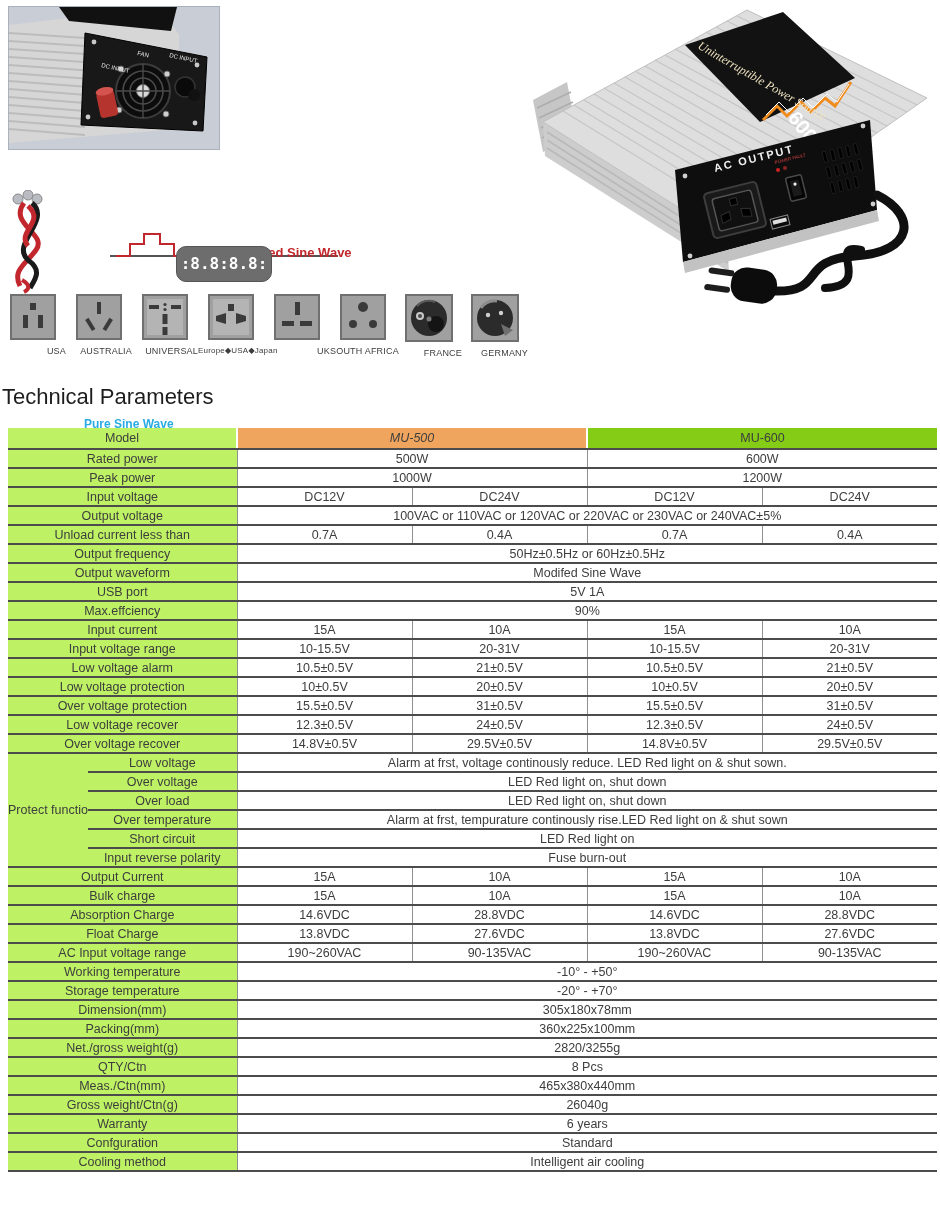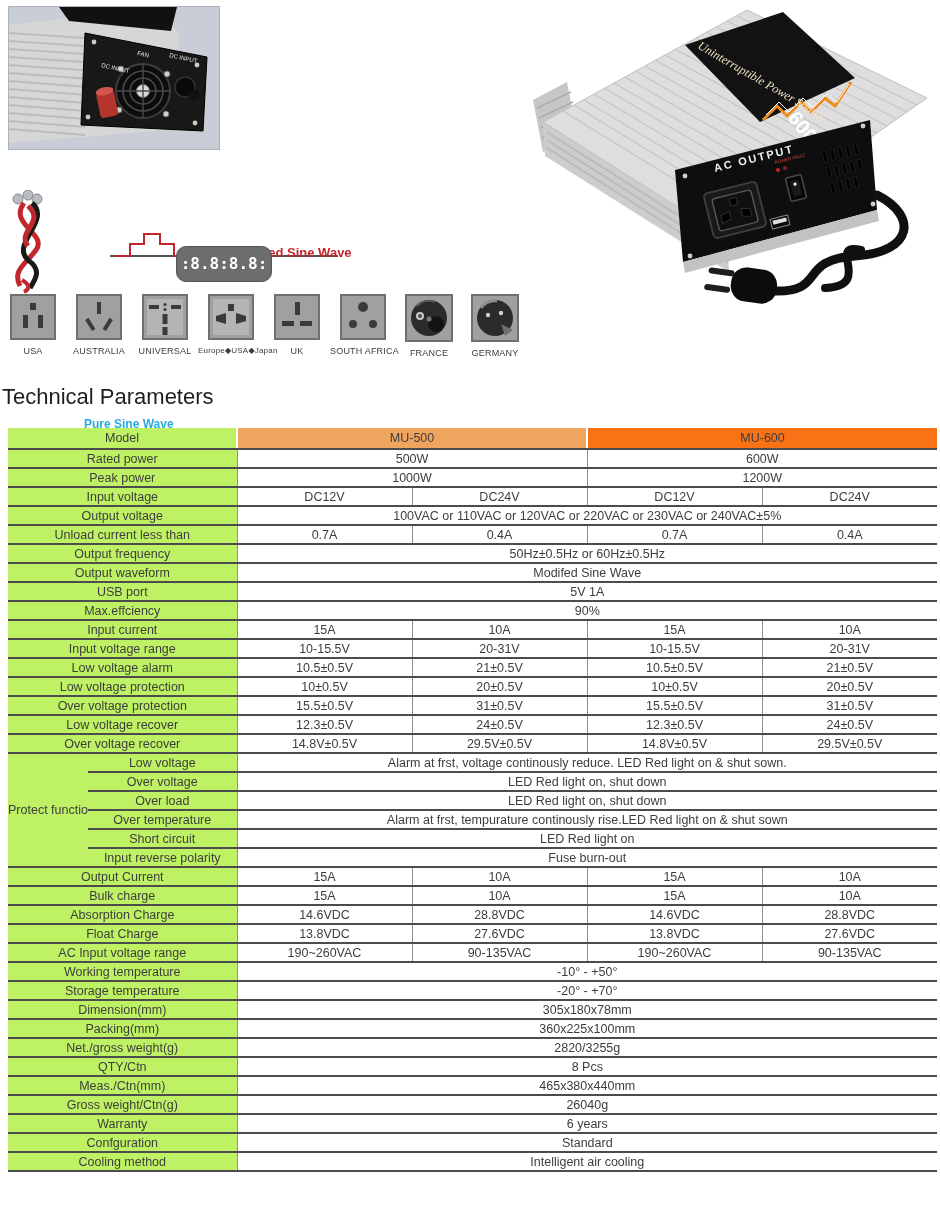--- a/index.html
+++ b/index.html
@@ -22,42 +22,42 @@
                  font-size:13px;white-space:nowrap;}
 
   
   .display{position:absolute;left:176px;top:246px;width:94px;height:34px;background:#6d6d6d;
            border:1px solid #555;border-radius:10px;color:#fff;text-align:center;
            font-family:"DejaVu Sans Mono",monospace;font-weight:bold;font-size:16px;
            line-height:34px;letter-spacing:0px;}
 
   
   .plugs{position:absolute;left:0px;top:294px;width:530px;display:flex;}
-  .plug{width:66px;text-align:center;flex:0 0 auto;}
+  .plug{width:66px;text-align:right;flex:0 0 auto;}
   .plug svg{display:block;margin:0 auto;}
   .plug .plbl{display:block;margin-top:6px;font-size:9px;color:#3c3c3c;letter-spacing:.2px;
               white-space:nowrap;}
   .plug.small .plbl{font-size:8px;}
 
   .pure-sine{position:absolute;left:84px;top:373px;color:#29abe2;font-weight:bold;font-size:12px;margin-top:44px;}
   .heading{position:absolute;left:2px;top:384px;margin:0;font-size:22px;font-weight:normal;
            color:#1d1d1d;}
 
   
   #spec-table{position:absolute;left:8px;top:428px;width:929px;border-collapse:collapse;
               table-layout:fixed;}
   #spec-table td{height:17px;line-height:16px;padding:0;font-size:12.5px;color:#3d3d3d;
                  text-align:center;border-bottom:2px solid #4c4c4c;overflow:hidden;
                  white-space:nowrap;}
   td.row-label,td.group-label,td.sub-label,td.model-label{background:#bef264;text-align:left;
                  padding-left:18px;font-size:13px;}
   td.sub-label{padding-left:14px;}
   td.value{background:#fff;border-left:1px solid #8f8f8f;}
-  td.model-500{background:#f0a55e;color:#fff;font-size:13px;border-left:2px solid #fff;}
-  td.model-600{background:#f97316;color:#fff;font-size:13px;border-left:2px solid #fff;}
+  td.model-500{background:#f0a55e;color:#fff;font-size:13px;border-left:2px solid #fff;font-style:italic;}
+  td.model-600{background:#84cc16;color:#fff;font-size:13px;border-left:2px solid #fff;}
 </style>
 </head>
 <body>
 
 <div class="page">
 
   <div class="rear-photo">
     <svg width="208" height="140" viewBox="0 0 208 140">
       <rect x="0" y="0" width="208" height="140" fill="#c9cdd5"></rect>
       <polygon points="0,18 152,0 170,28 170,122 0,136" fill="#d6d6d6"></polygon>

